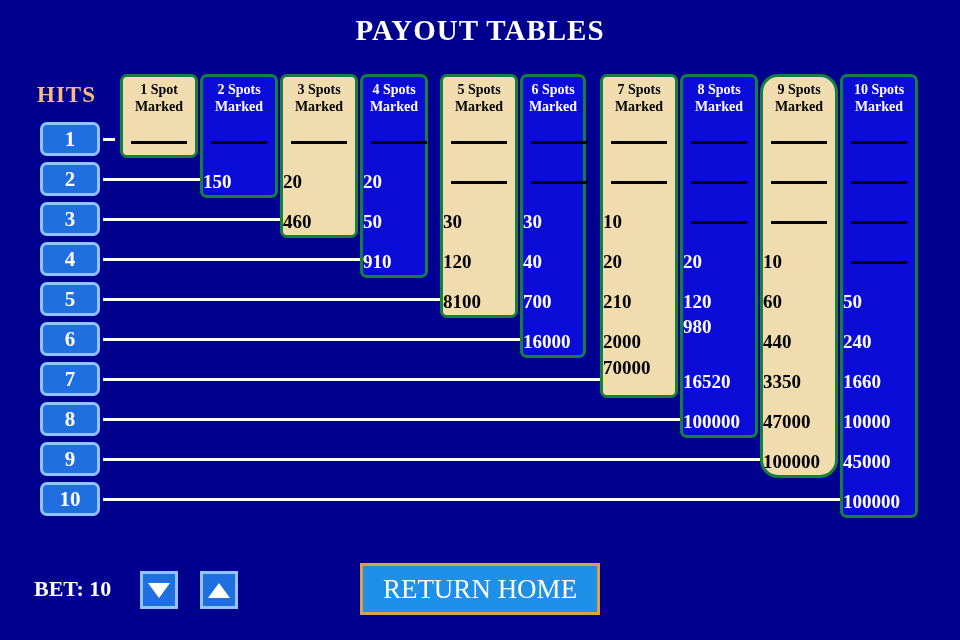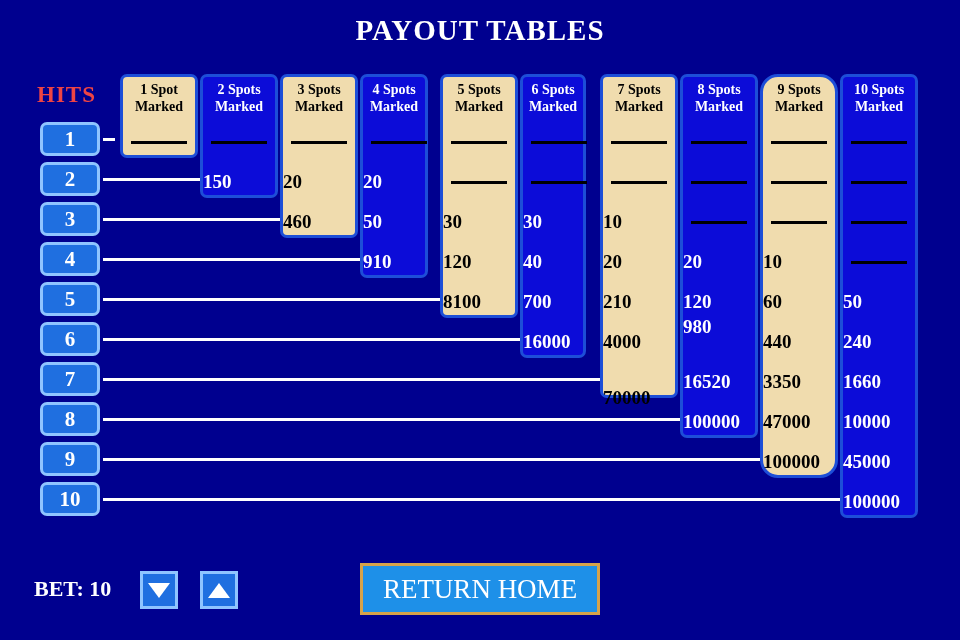--- a/index.html
+++ b/index.html
@@ -14,21 +14,21 @@
     position:absolute;top:14px;left:0;width:960px;
     text-align:center;
     color:#ffffff;
     font-size:29px;
     font-weight:bold;
     letter-spacing:1px;
     font-family:"Liberation Serif", serif;
   }
   #hits-label{
     position:absolute;left:37px;top:82px;
-    color:#ef4444;font-size:23px;font-weight:bold;
+    color:#fdba74;font-size:23px;font-weight:bold;
     letter-spacing:1px;
   }
   
   .hit-btn{
     position:absolute;
     left:40px;
     width:60px;height:34px;
     background:#1f6fe0;
     border:3px solid #8fc4ff;
     border-radius:7px;
@@ -40,21 +40,21 @@
   
   .conn{
     position:absolute;
     height:3px;
     background:#ffffff;
   }
   
   .col{
     position:absolute;
     box-sizing:border-box;
-    border:3px solid #1d4ed8;
+    border:3px solid #15803d;
     border-radius:7px;
   }
   .col.tan{ background:#f0dcae; }
   .col.blue{ background:#0c0cd8; }
   .col-head{
     position:absolute;
     width:100%;
     top:4px;
     text-align:center;
     color:#000000;
@@ -211,22 +211,22 @@
     <div class="col tan" style="left: 600px; top: 74px; width: 78px; height: 324px;">
       <div class="col-head">
         <div>7 Spots</div>
         <div>Marked</div>
       </div>
       <div style="position: absolute; left: 8px; width: 56px; height: 3px; top: 64px; background: rgb(0, 0, 0);"></div>
       <div style="position: absolute; left: 8px; width: 56px; height: 3px; top: 104px; background: rgb(0, 0, 0);"></div>
       <div class="cell" style="top: 133px;">10</div>
       <div class="cell" style="top: 173px;">20</div>
       <div class="cell" style="top: 213px;">210</div>
-      <div class="cell" style="top: 253px;">4000</div>
-      <div class="cell" style="top: 309px;">70000</div>
+      <div class="cell" style="top: 253px;">2000</div>
+      <div class="cell" style="top: 279px;">70000</div>
     </div>
     <div class="col blue" style="left: 680px; top: 74px; width: 78px; height: 364px;">
       <div class="col-head">
         <div>8 Spots</div>
         <div>Marked</div>
       </div>
       <div style="position: absolute; left: 8px; width: 56px; height: 3px; top: 64px; background: rgb(0, 0, 0);"></div>
       <div style="position: absolute; left: 8px; width: 56px; height: 3px; top: 104px; background: rgb(0, 0, 0);"></div>
       <div style="position: absolute; left: 8px; width: 56px; height: 3px; top: 144px; background: rgb(0, 0, 0);"></div>
       <div class="cell" style="top: 173px;">20</div>

